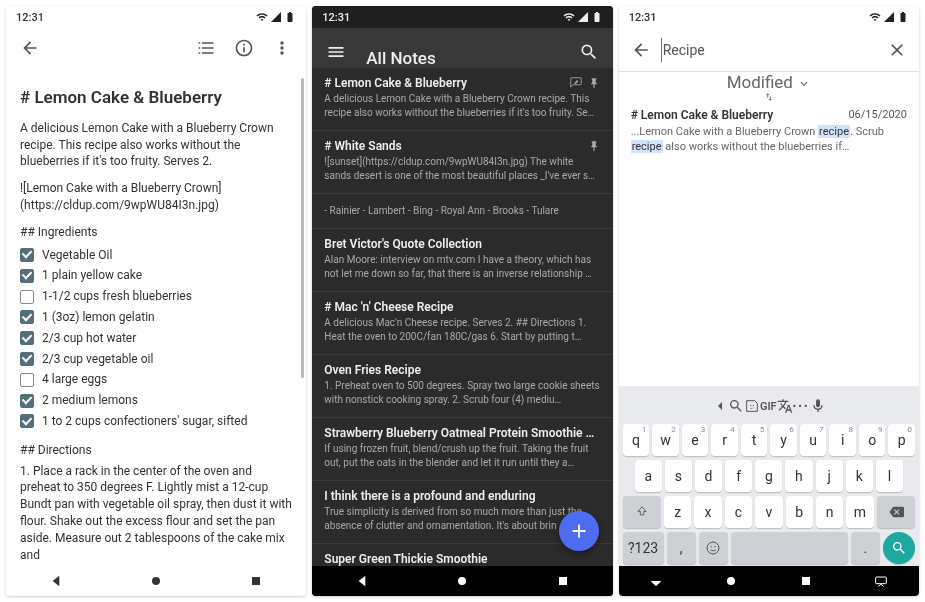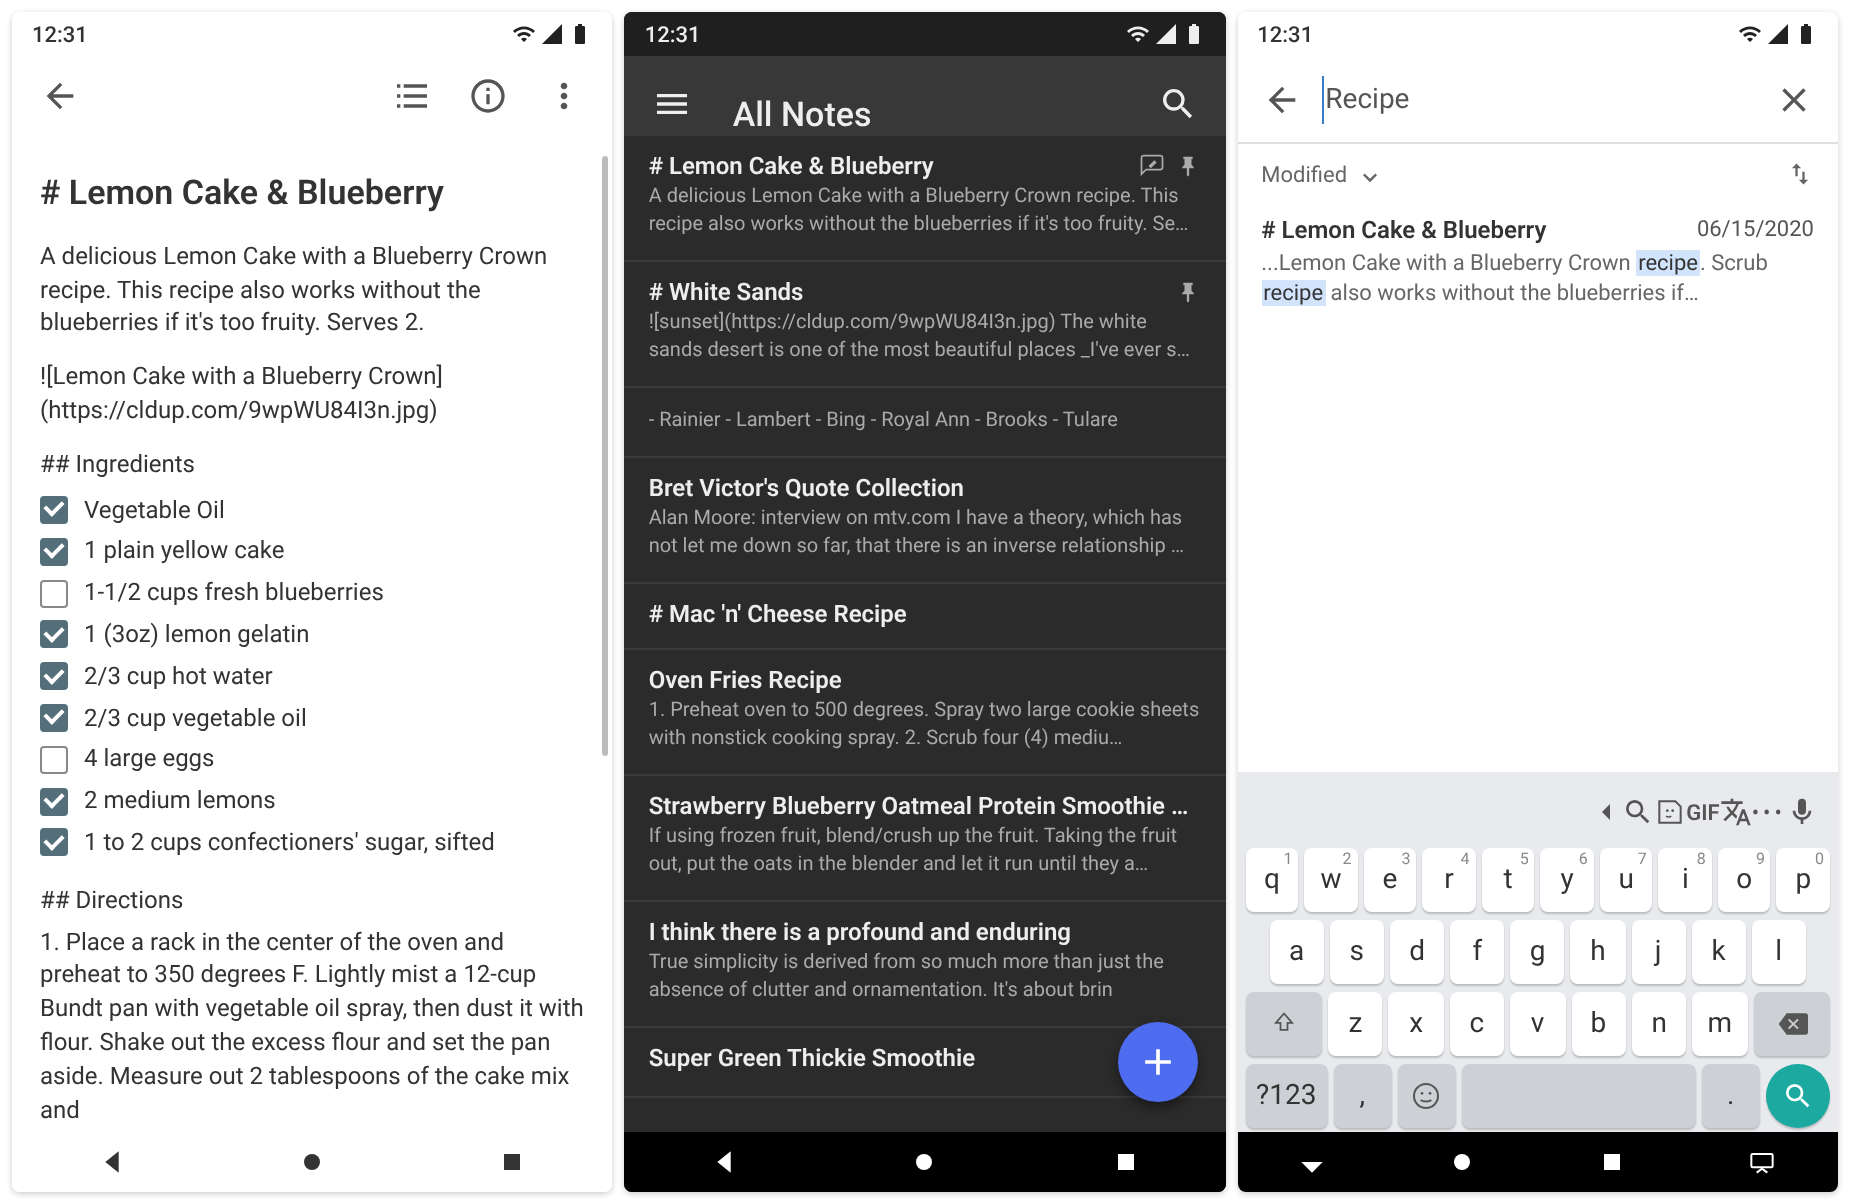--- a/index.html
+++ b/index.html
@@ -157,39 +157,39 @@
     font-size: 14px; color: #555;
     padding: 4px 0;
   }
   .search-cursor {
     border-left: 1px solid #3a7cc9;
     padding-left: 1px;
   }
   .sort-bar {
     height: 30px; display: flex; align-items: center;
     justify-content: space-between;
-    padding: 0 12px; font-size: 11px; color: #666;
+    padding: 0 12px; font-size: 17px; color: #666; flex-direction: column;
   }
   .sort-bar .left { display:flex; align-items:center; gap:4px; }
   .sort-bar svg { width: 14px; height: 14px; fill: #666; }
   .result-item { padding: 6px 12px; font-size: 11px; }
   .result-item .r-title { font-size: 12px; font-weight: 600; color: #333; }
   .result-item .r-date  { float: right; font-size: 11px; color: #555; }
   .result-item .r-snip  { color: #666; margin-top: 2px; line-height: 1.4; }
   .hl { background: #d2e3fc; color: #333; padding: 0 1px; }
 
   
   .kbd {
     position: absolute; left: 0; right: 0; bottom: 30px;
     background: #e8eaed;
     padding-top: 4px;
   }
   .kbd-suggest {
     height: 32px; display: flex; align-items: center;
-    justify-content: flex-end; padding: 0 10px;
+    justify-content: center; padding: 0 10px;
     font-size: 11px; color: #555;
   }
   .kbd-suggest span, .kbd-suggest div { display:flex; align-items:center; gap:2px;}
   .kbd-suggest svg { width:16px; height:16px; fill:#555; }
   .kbd-row { display: flex; justify-content: center; gap: 3px; padding: 2px 4px; }
   .key {
     flex: 1; height: 32px; background: #fff;
     border-radius: 4px; display: flex;
     align-items: center; justify-content: center;
     font-size: 14px; color: #333;
@@ -385,20 +385,21 @@
             <span class="title">Bret Victor's Quote Collection</span>
             <span class="pin-icons"></span>
           </div>
           <div class="snippet">Alan Moore: interview on mtv.com I have a theory, which has not let me down so far, that there is an inverse relationship …</div>
         </div>
         <div class="note-item">
           <div class="row1">
             <span class="title"># Mac 'n' Cheese Recipe</span>
             <span class="pin-icons"></span>
           </div>
+          <div class="snippet">A delicious Mac'n Cheese recipe. Serves 2. ## Directions 1. Heat the oven to 200C/fan 180C/gas 6. Start by putting t…</div>
         </div>
         <div class="note-item">
           <div class="row1">
             <span class="title">Oven Fries Recipe</span>
             <span class="pin-icons"></span>
           </div>
           <div class="snippet">1. Preheat oven to 500 degrees. Spray two large cookie sheets with nonstick cooking spray. 2. Scrub four (4) mediu…</div>
         </div>
         <div class="note-item">
           <div class="row1">

